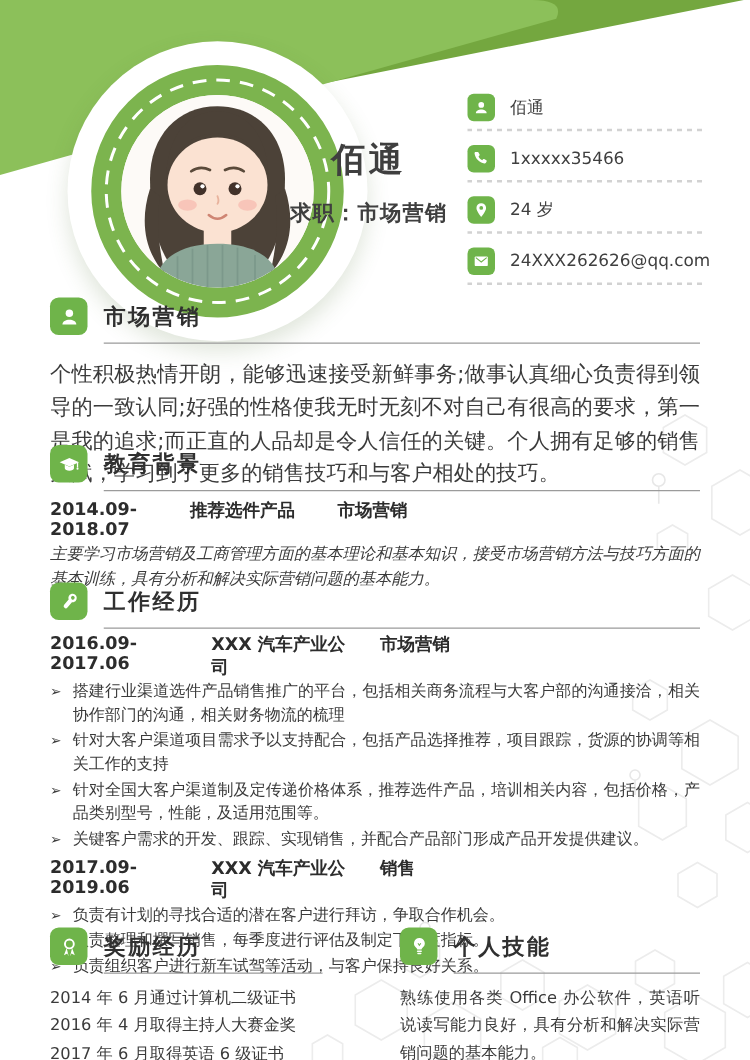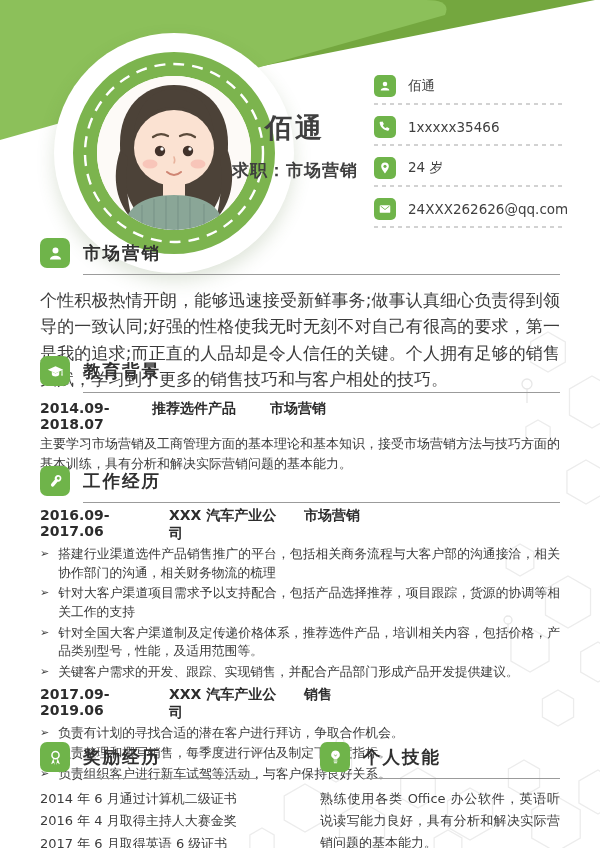--- a/index.html
+++ b/index.html
@@ -28,21 +28,21 @@
   .section{position:absolute;left:40px;right:40px;z-index:3;}
   .sec-head{display:flex;align-items:center;gap:13px;}
   .sec-icon{width:30px;height:30px;border-radius:7px;background:#6fb44a;flex:none;
             display:flex;align-items:center;justify-content:center;}
   .sec-title{font-size:17.5px;font-weight:bold;color:#303030;letter-spacing:2px;}
   .sec-line{height:1px;background:#9b9b9b;margin-left:43px;margin-top:6px;}
   .para{margin-top:12px;font-size:17px;line-height:1.55;text-align:justify;color:#3b3b3b;}
   .entry-head{display:flex;font-weight:bold;font-size:14px;color:#2c2c2c;margin-top:7px;}
   .e-period{width:112px;flex:none;}
   .e-org{width:118px;flex:none;}
-  .desc{margin-top:2px;font-size:13px;line-height:1.55;text-align:justify;}
+  .desc{margin-top:2px;font-size:13px;line-height:1.55;text-align:justify;font-style:italic;}
   .work .entry-head{margin-top:4px;gap:17px;}
   .blt{display:flex;gap:9px;margin-top:2px;font-size:12.8px;line-height:1.46;}
   .blt .mk{flex:none;font-size:11px;padding-top:1px;color:#3b3b3b;}
   .blt .tx{flex:1;text-align:justify;}
   
   .bottom{position:absolute;left:40px;right:40px;top:742px;display:flex;gap:36px;z-index:3;}
   .col-left{width:244px;flex:none;}
   .col-right{flex:1;}
   .col-left .sec-line{margin-right:26px;}
   .award-list{margin-top:9px;font-size:13px;line-height:1.72;color:#3b3b3b;}

